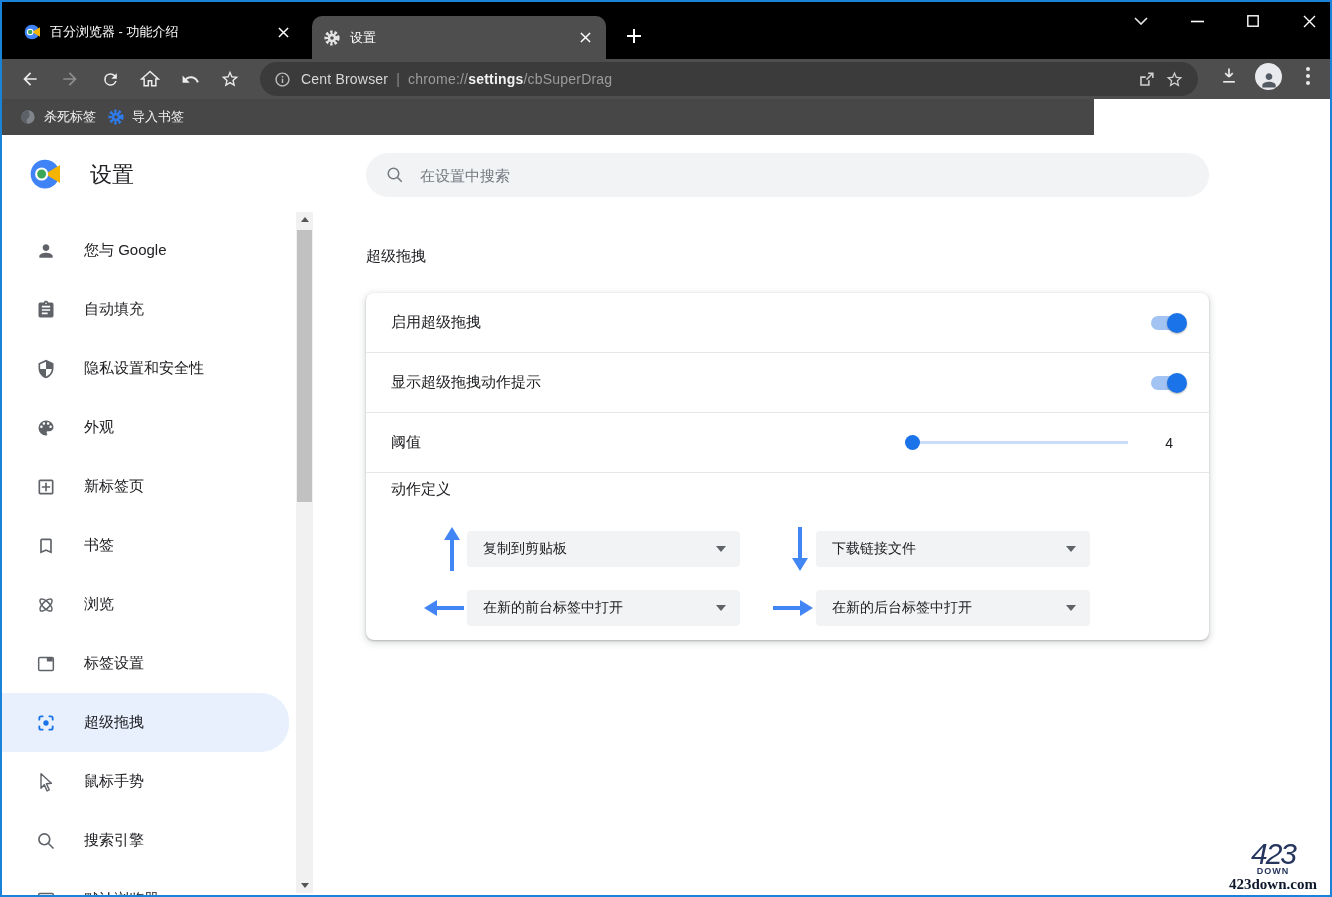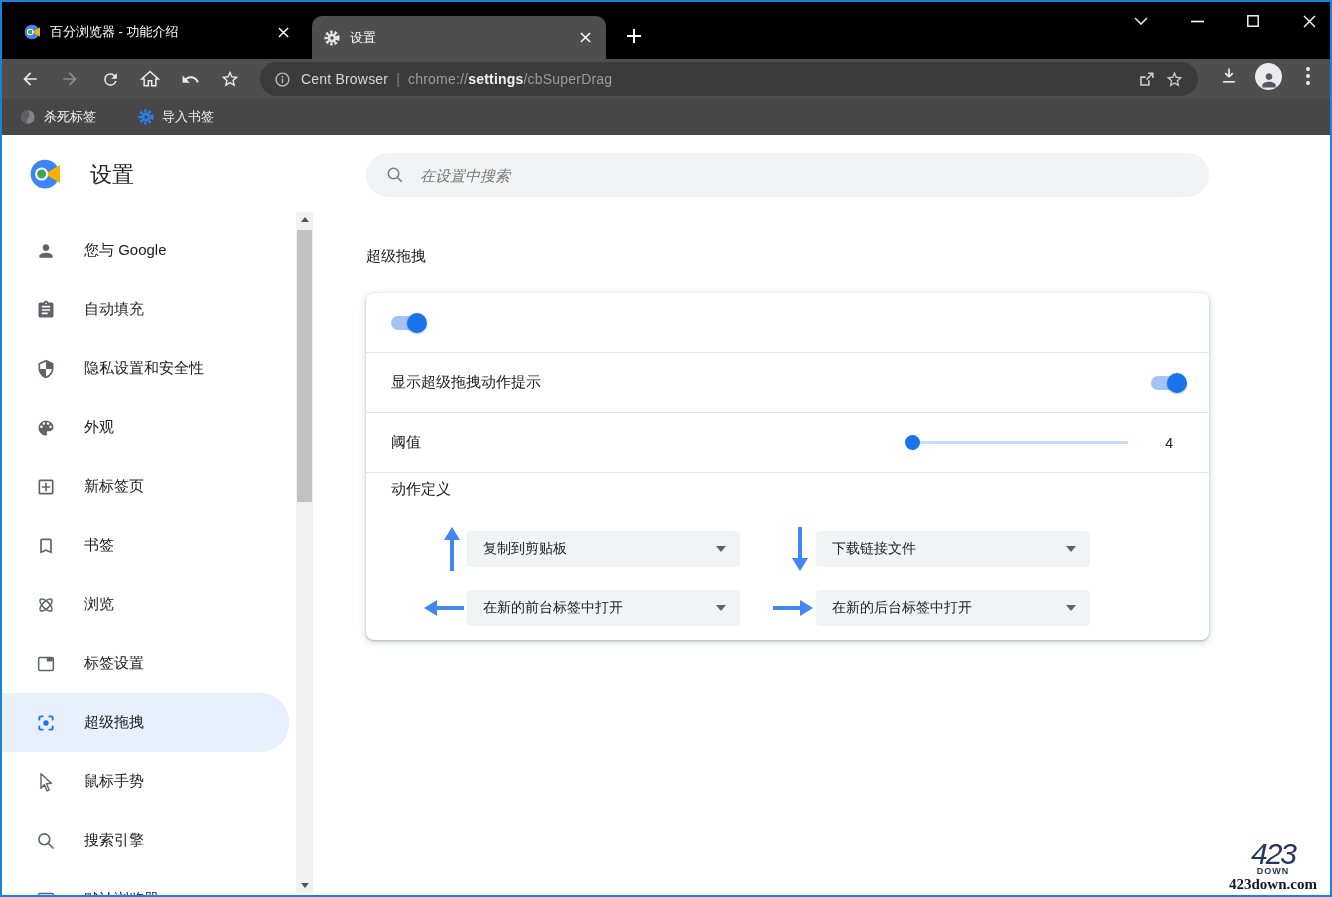--- a/index.html
+++ b/index.html
@@ -34,34 +34,34 @@
   .url .site { color:#d7d7d7; }
   .url .sep { color:#8a8a8a; margin:0 8px; }
   .url .scheme, .url .path { color:#9b9b9b; }
   .url .host { color:#f1f1f1; font-weight:bold; }
   .omni-action { width:28px; height:28px; display:flex; align-items:center; justify-content:center; }
   .toolbar-right { position:absolute; right:8px; top:3px; display:flex; align-items:center; gap:12px; }
   .avatar { width:27px; height:27px; border-radius:50%; background:#e8eaed;
             display:flex; align-items:flex-end; justify-content:center; overflow:hidden; }
 
   
-  .bookmarks { position:absolute; left:0; top:97px; width:1328px; height:36px; background:#474747;
-               display:flex; align-items:center; padding-left:18px; gap:42px; }
+  .bookmarks { position:absolute; left:0; top:97px; width:1092px; height:36px; background:#474747;
+               display:flex; align-items:center; padding-left:18px; gap:12px; }
   .bm-item { display:flex; align-items:center; gap:8px; color:#f2f2f2; font-size:13px; }
 
   
   .content { position:absolute; left:0; top:133px; width:1328px; height:760px; background:#fff; }
 
   .settings-logo { position:absolute; left:28px; top:24px; width:30px; height:30px; }
   .settings-title { position:absolute; left:88px; top:24px; font-size:22px; color:#202124; line-height:32px; }
 
   .search-pill { position:absolute; left:364px; top:18px; width:843px; height:44px; background:#f1f3f4;
                  border-radius:22px; display:flex; align-items:center; padding:0 20px; gap:16px; }
   .search-pill input { border:none; outline:none; background:transparent; font-size:15px; flex:1;
-                       color:#a16207; font-family:inherit;font-style:italic; }
+                       color:#a16207; font-family:inherit; }
   .search-pill input::placeholder { color:#747a80; }
 
   
   .side-menu { position:absolute; left:0; top:86px; width:311px; height:674px; overflow:hidden; }
   .menu-item { height:59px; display:flex; align-items:center; padding-left:34px; gap:28px;
                color:#202124; font-size:15px; width:287px; }
   .menu-item .mi-icon { width:20px; height:20px; flex:0 0 auto; display:flex; align-items:center; justify-content:center; }
   .menu-item.selected { background:#e8f0fe; border-radius:0 28px 28px 0; }
 
   .side-scrollbar { position:absolute; left:294px; top:77px; width:17px; height:681px; background:#f1f1f1; }
@@ -416,20 +416,21 @@
     <div class="sb-thumb"></div>
     <div class="sb-arrow down">
         <span class="tri-down"></span>
       </div>
   </div>
 
   <div class="section-heading">超级拖拽</div>
 
   <div class="card">
     <div class="card-row row1">
+      <span class="row-label">启用超级拖拽</span>
       <span class="toggle">
           <span class="knob"></span>
         </span>
     </div>
     <div class="divider" style="top:59px"></div>
 
     <div class="card-row row2">
       <span class="row-label">显示超级拖拽动作提示</span>
       <span class="toggle">
           <span class="knob"></span>

